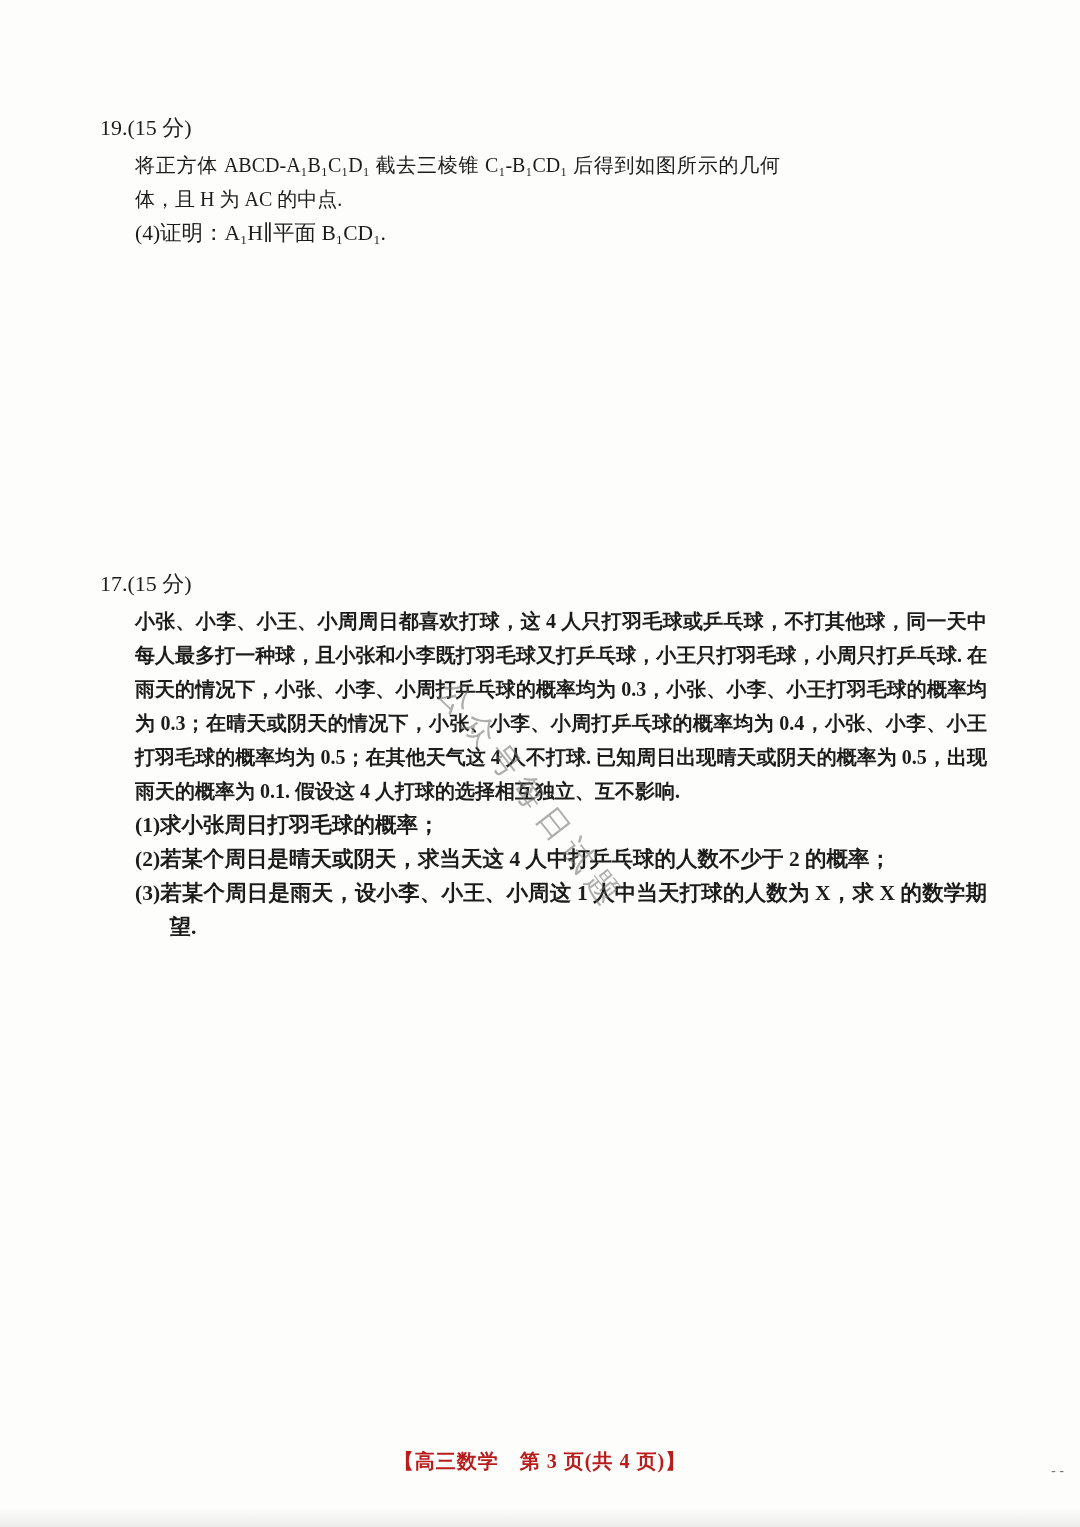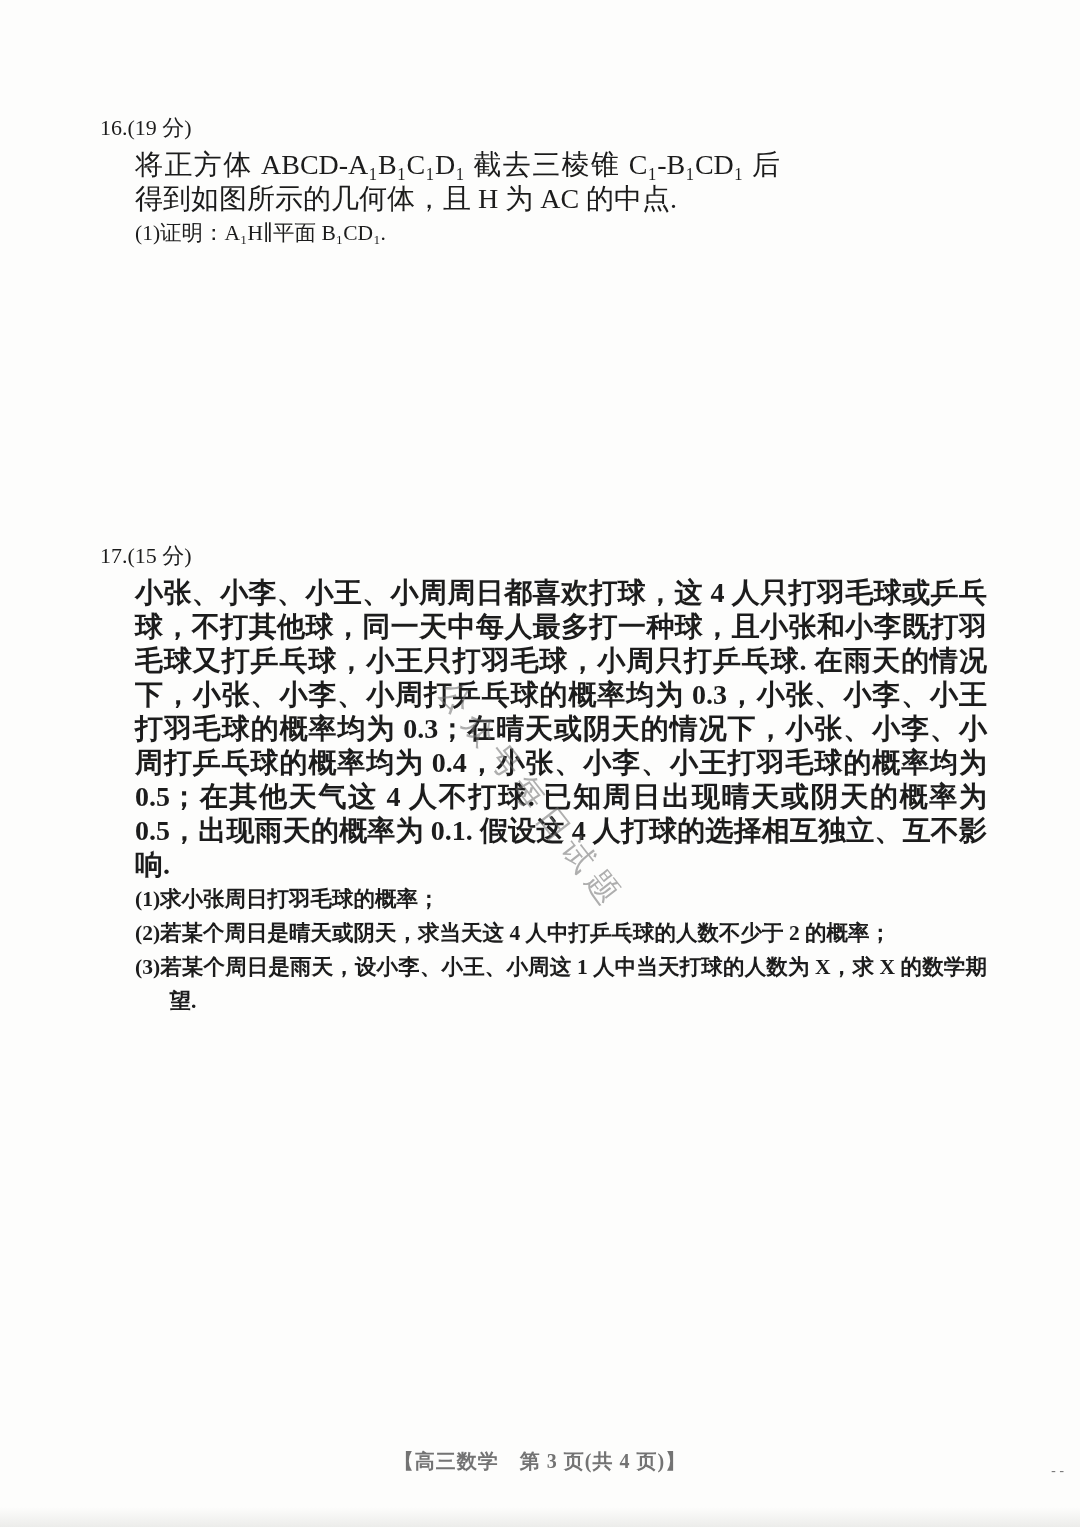--- a/index.html
+++ b/index.html
@@ -9,30 +9,30 @@
     margin:0 auto;
     background:#fdfdfc;
     font-family:"Liberation Serif","DejaVu Serif",serif;
     color:#1c1c1c;
     overflow:hidden;
   }
 
   
   .problem { position:absolute; left:100px; }
   .p16 { top:112px; width:900px; }
-  .p17 { top:540px; width:900px; }
+  .p17 { top:568px; width:900px; }
 
   .prob-label { font-size:22px; line-height:32px; }
 
   .prob-body { margin-left:35px; margin-top:4px; }
   .p16 .prob-body { width:645px; }
   .p17 .prob-body { width:852px;font-weight:bold; }
 
   .statement {
-    margin:0; font-size:28px; line-height:34px;
+    margin:0; font-size:20px; line-height:34px;
     text-align:justify;
   }
   .part {
     margin:0; font-size:21.5px; line-height:34px;
     padding-left:1.6em; text-indent:-1.6em; 
     text-align:justify;
   }
 
   
   .figure-wrap {
@@ -55,43 +55,43 @@
     color:#6f6f6f; opacity:0.55;
     white-space:nowrap;
     pointer-events:none;
   }
 
   
   .footer {
     position:absolute; left:0; bottom:52px;
     width:100%; text-align:center;
     font-size:20px; font-weight:bold; letter-spacing:1px;
-    color:#737373;
+    color:#b91c1c;
   }
   .edge-mark {
     position:absolute; right:14px; bottom:48px;
     font-size:14px; color:#7c7c7c;
     font-family:"DejaVu Sans Mono",monospace;
   }
   .scan-strip {
     position:absolute; left:0; bottom:0;
     width:100%; height:20px;
     background:linear-gradient(to bottom,#fdfdfc,#ececea);
   }
 </style>
 </head>
 <body>
 
 <div class="page">
 
   <section class="problem p16">
-    <div class="prob-label">16.(19 分)</div>
+    <div class="prob-label">19.(15 分)</div>
     <div class="prob-body">
       <p class="statement">将正方体 ABCD-A₁B₁C₁D₁ 截去三棱锥 C₁-B₁CD₁ 后得到如图所示的几何体，且 H 为 AC 的中点.</p>
-      <p class="part">(1)证明：A₁H∥平面 B₁CD₁.</p>
+      <p class="part">(4)证明：A₁H∥平面 B₁CD₁.</p>
     </div>
   </section>
 
 
   <section class="problem p17">
     <div class="prob-label">17.(15 分)</div>
     <div class="prob-body">
       <p class="statement">小张、小李、小王、小周周日都喜欢打球，这 4 人只打羽毛球或乒乓球，不打其他球，同一天中每人最多打一种球，且小张和小李既打羽毛球又打乒乓球，小王只打羽毛球，小周只打乒乓球. 在雨天的情况下，小张、小李、小周打乒乓球的概率均为 0.3，小张、小李、小王打羽毛球的概率均为 0.3；在晴天或阴天的情况下，小张、小李、小周打乒乓球的概率均为 0.4，小张、小李、小王打羽毛球的概率均为 0.5；在其他天气这 4 人不打球. 已知周日出现晴天或阴天的概率为 0.5，出现雨天的概率为 0.1. 假设这 4 人打球的选择相互独立、互不影响.</p>
       <p class="part">(1)求小张周日打羽毛球的概率；</p>
       <p class="part">(2)若某个周日是晴天或阴天，求当天这 4 人中打乒乓球的人数不少于 2 的概率；</p>

